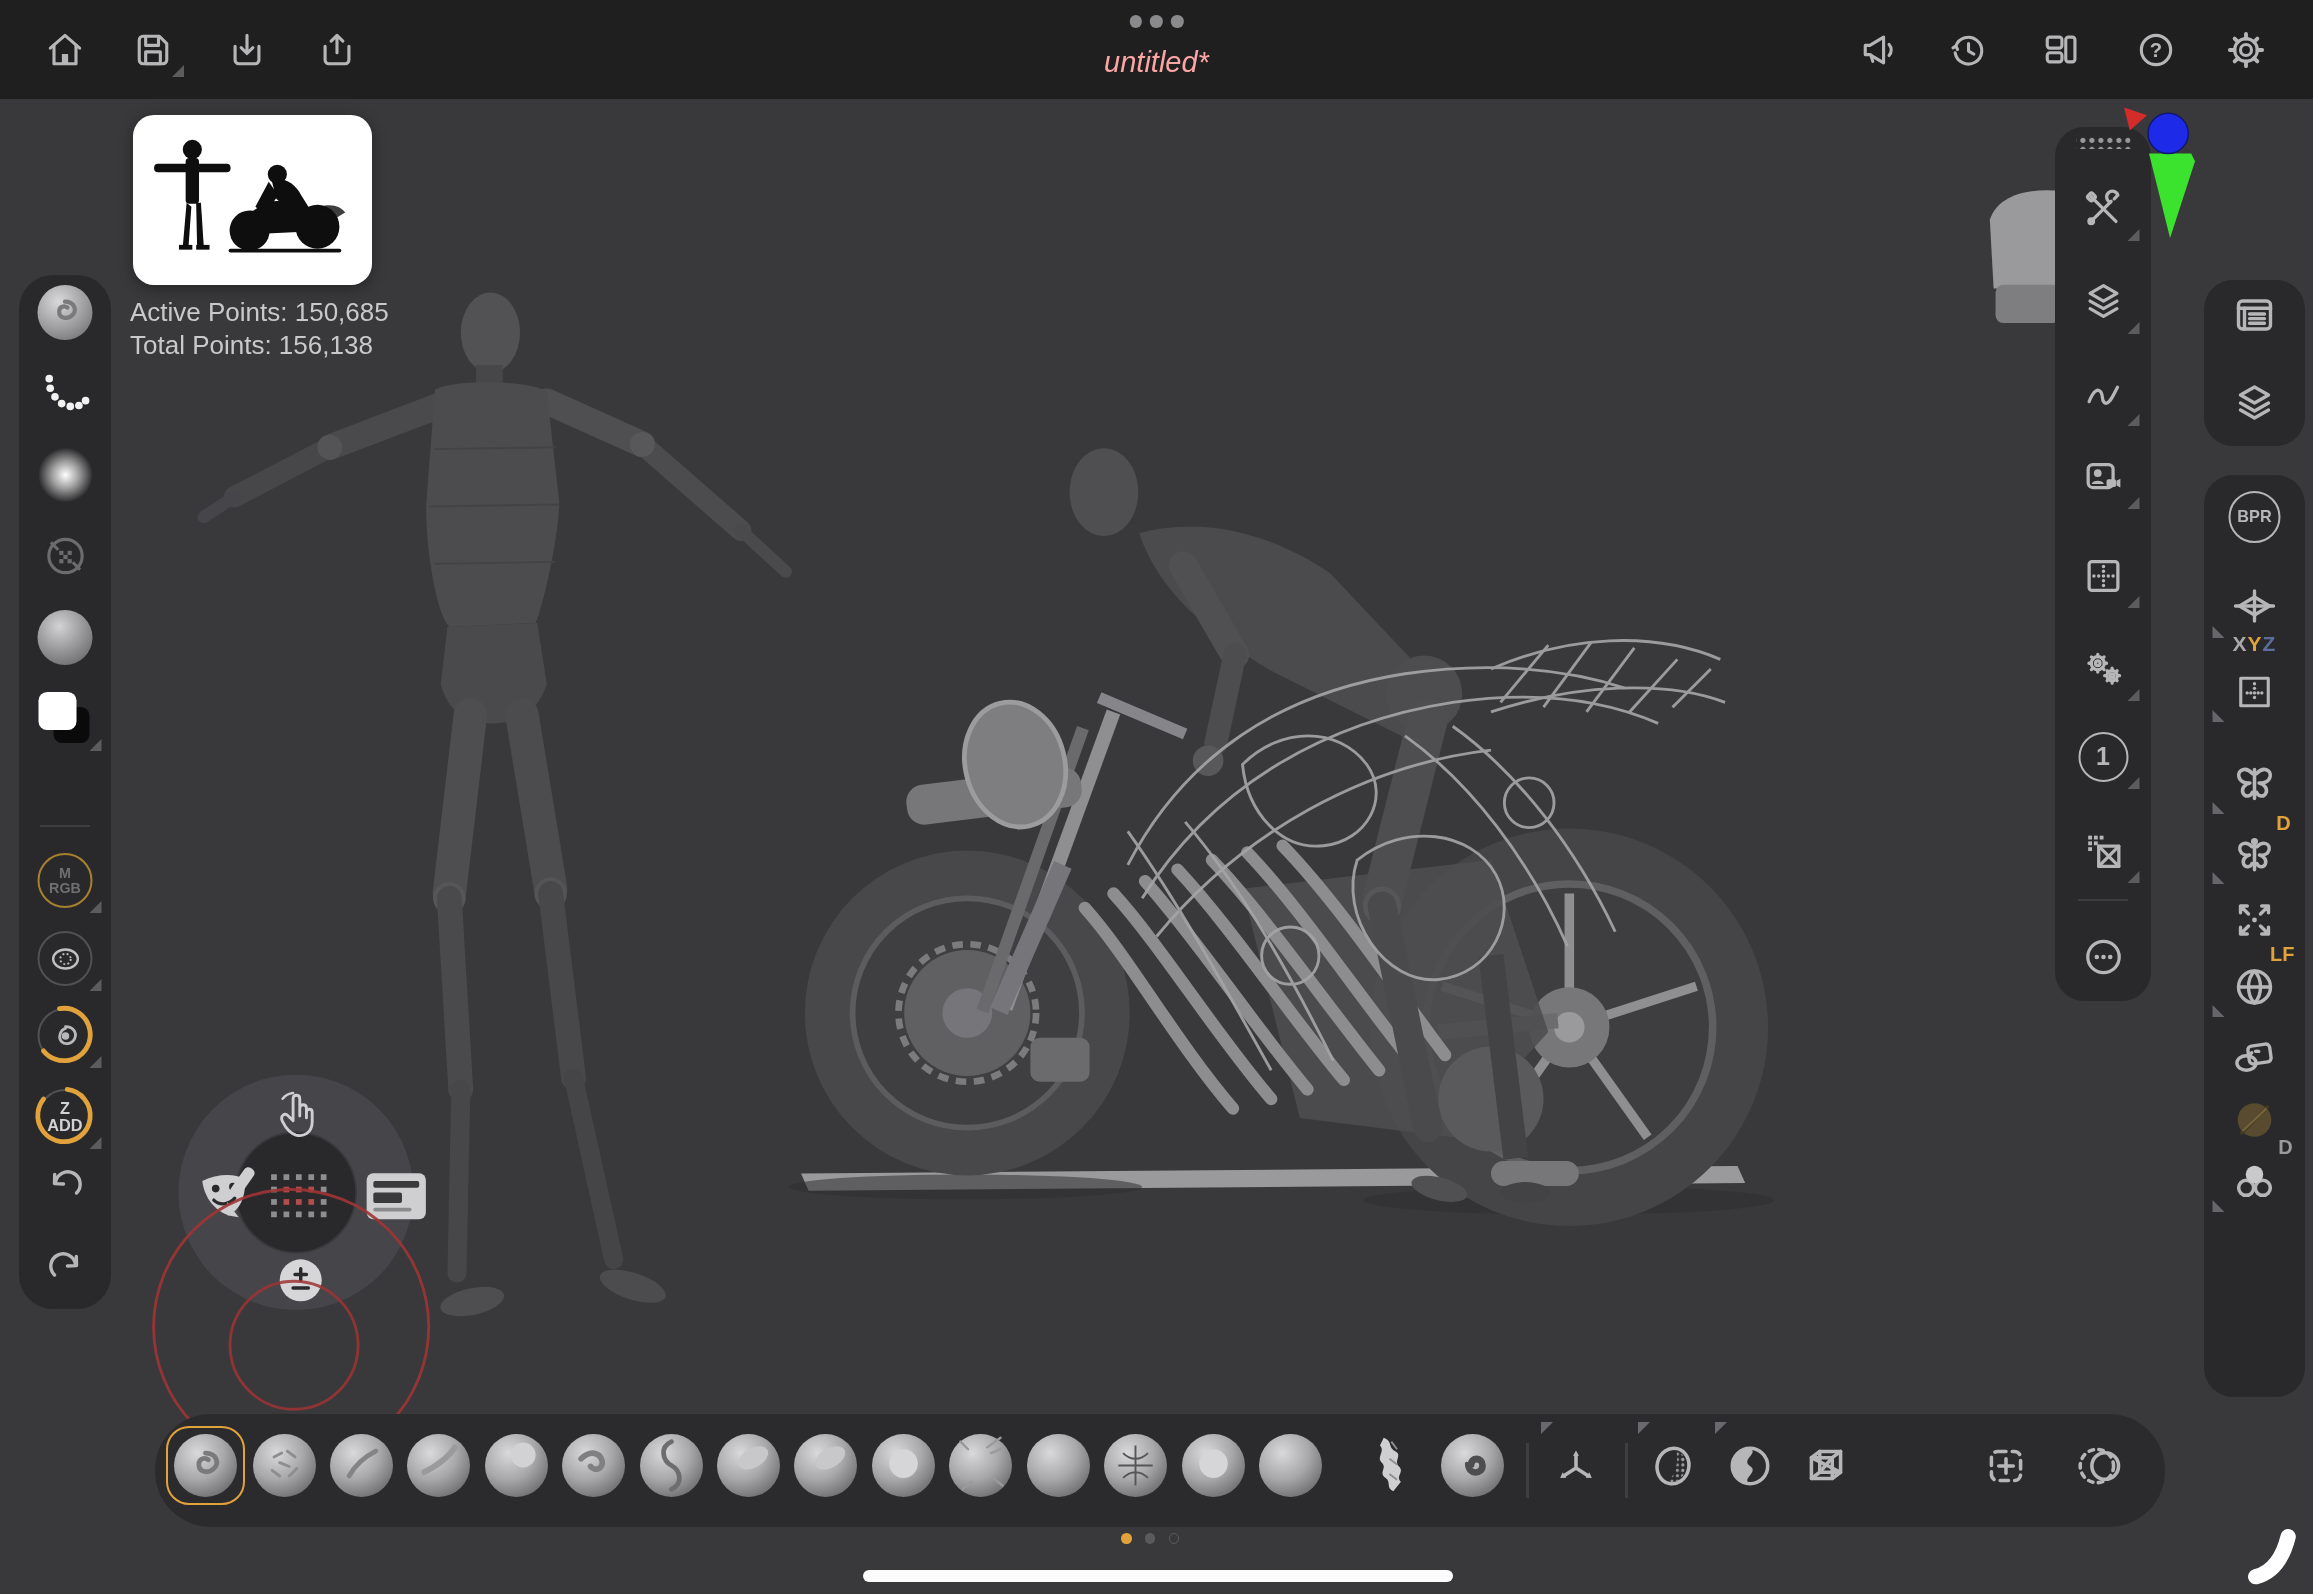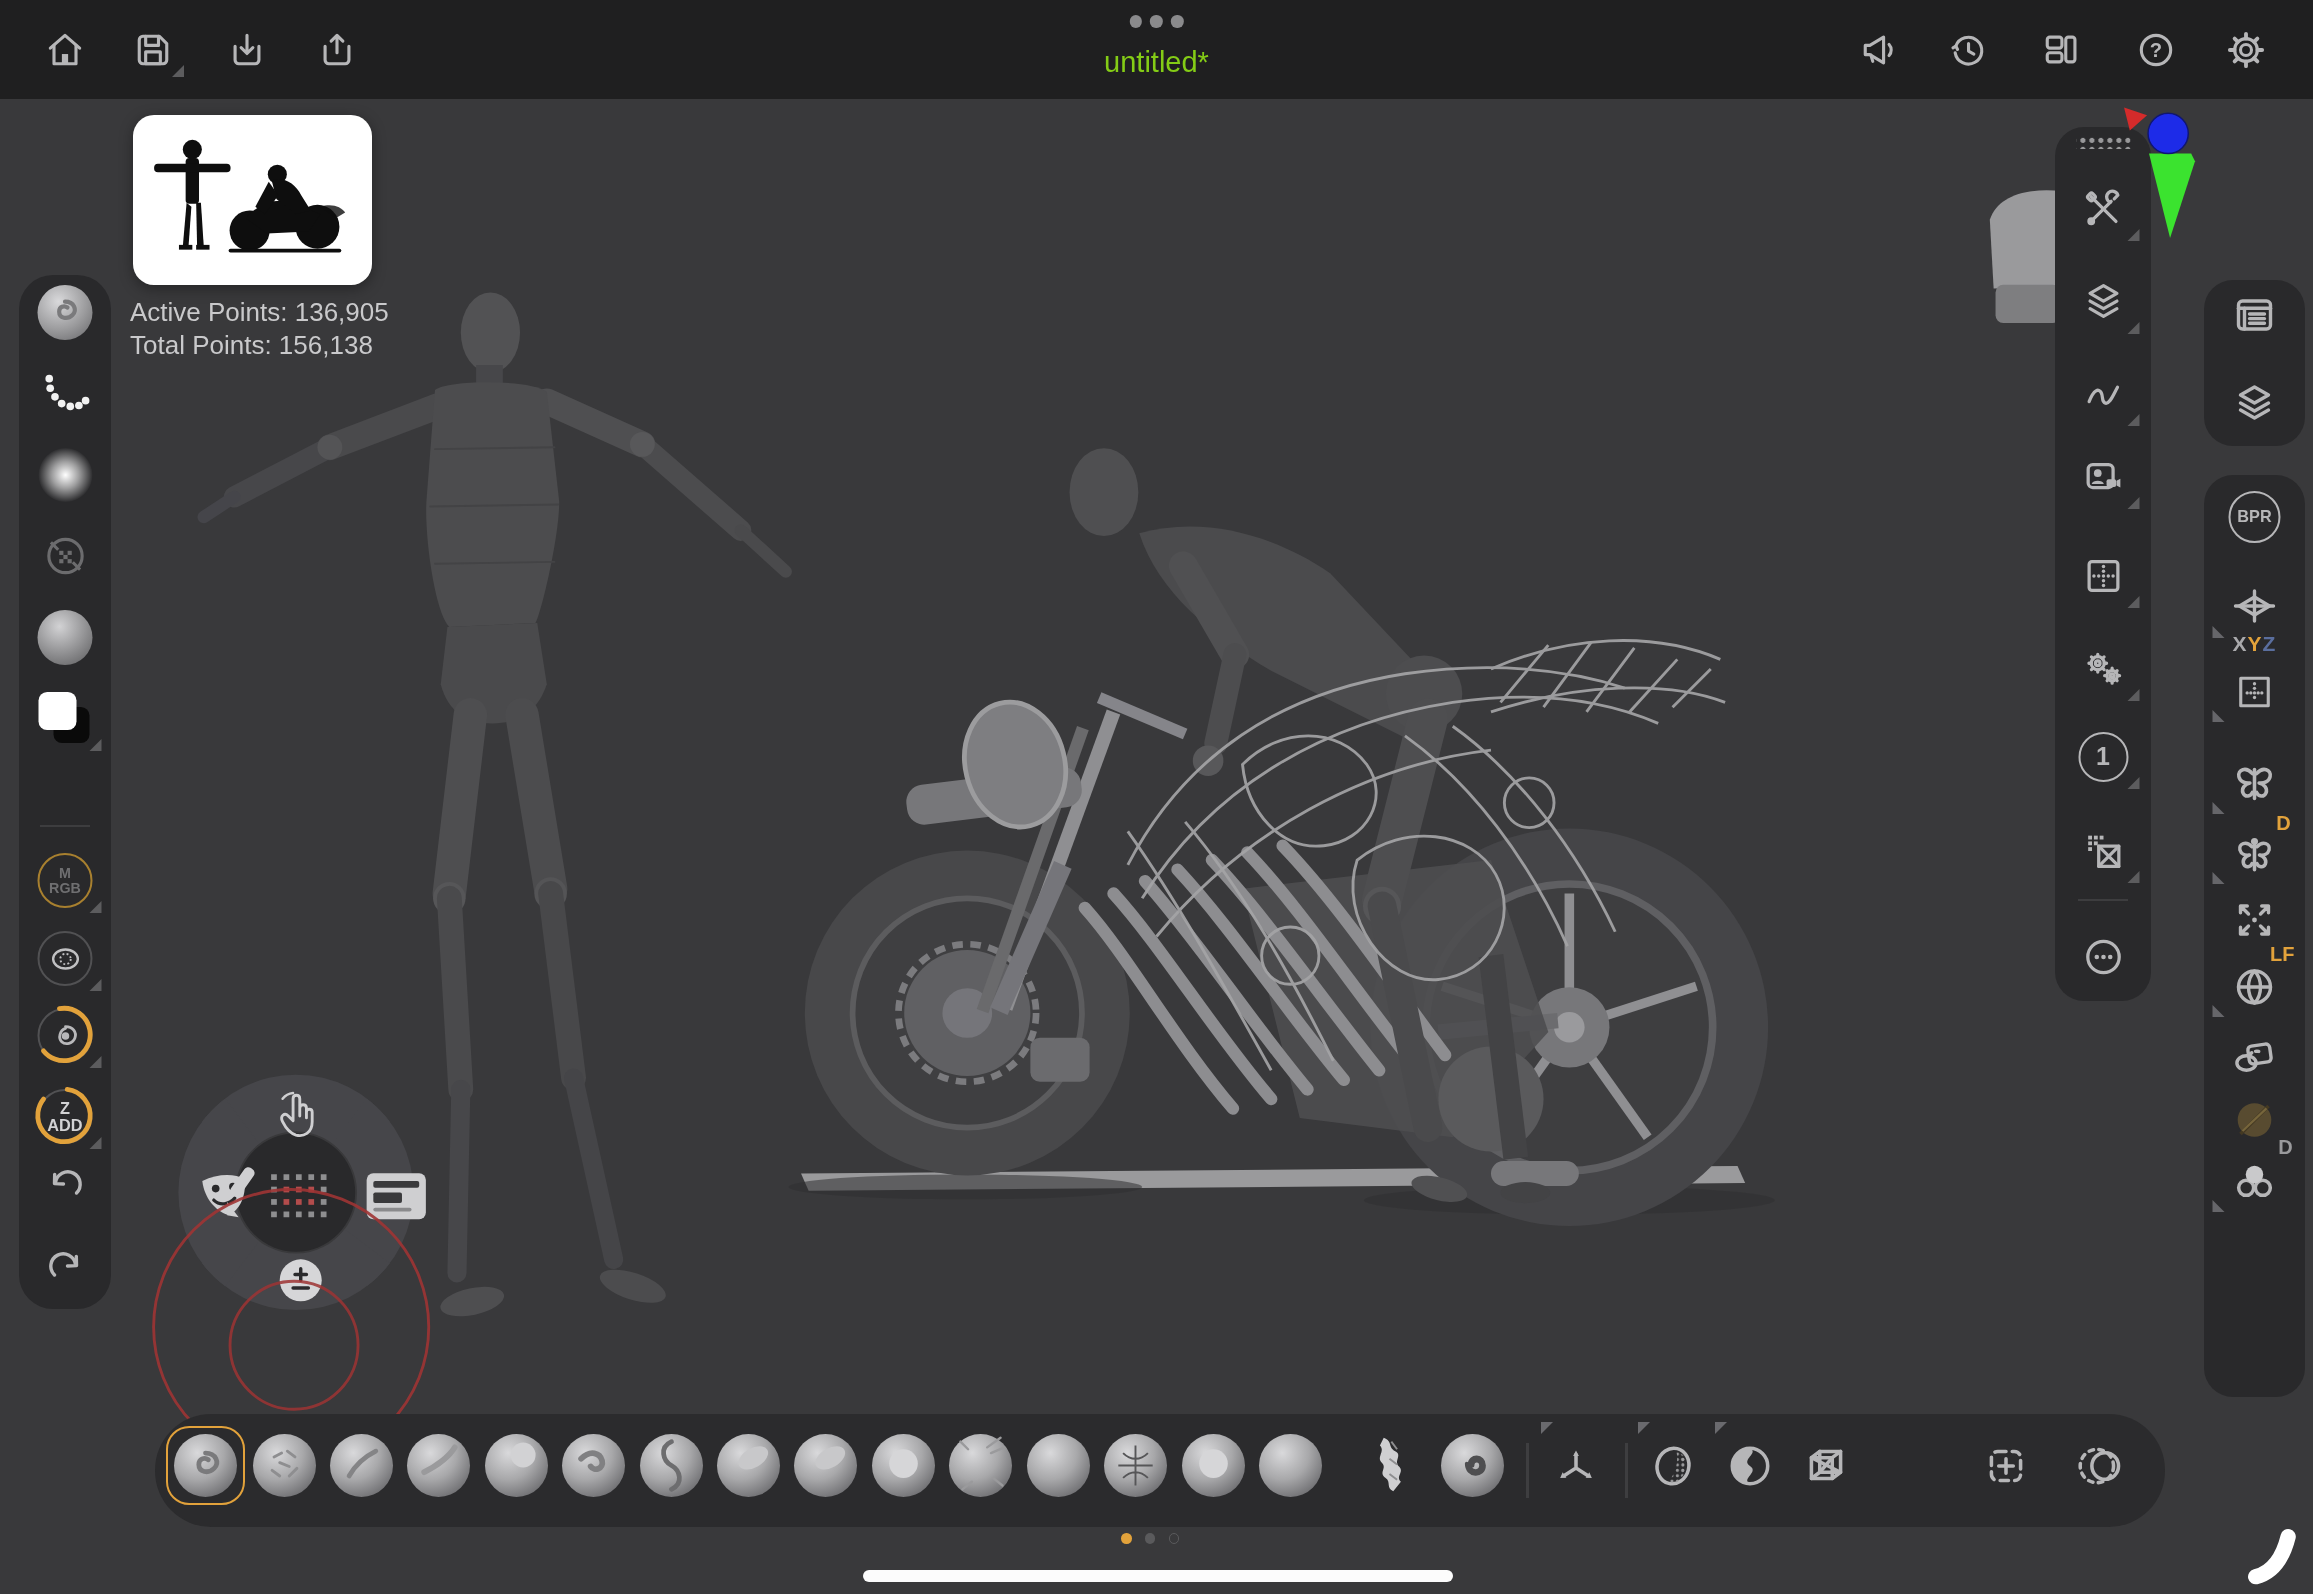--- a/index.html
+++ b/index.html
@@ -6,21 +6,21 @@
   #app{position:relative;width:2313px;height:1594px;overflow:hidden;background:#39393B;
        font-family:"Liberation Sans",sans-serif;color:#CFCFCF;}
   svg{display:block;}
   .ic{stroke:#B6B6B8;fill:none;stroke-width:1.7;stroke-linecap:round;stroke-linejoin:round;}
   
   #topbar{position:absolute;left:0;top:0;width:2313px;height:99px;background:#1F1F20;z-index:40;}
   .tb-btn{position:absolute;top:27px;width:46px;height:46px;display:flex;align-items:center;justify-content:center;}
   #title-wrap{position:absolute;left:0;top:0;width:100%;height:99px;text-align:center;}
   #sys-dots{position:absolute;left:50%;top:15.3px;transform:translateX(-50%);display:flex;gap:8.6px;}
   #sys-dots span{width:12.4px;height:12.4px;border-radius:50%;background:#8A8A8C;display:block;}
-  #doc-title{position:absolute;left:50%;top:46px;transform:translateX(-50%);font-size:29px;color:#84cc16;}
+  #doc-title{position:absolute;left:50%;top:46px;transform:translateX(-50%);font-size:29px;color:#fca5a5;font-style:italic;}
   
   .dock{position:absolute;background:#29292B;border-radius:34px;z-index:20;}
   .cell{position:absolute;left:50%;transform:translateX(-50%);width:57px;height:57px;
         display:flex;align-items:center;justify-content:center;}
   .corner-br::after{content:"";position:absolute;right:-7.6px;bottom:-3.8px;
         border-left:12.4px solid transparent;border-bottom:12.4px solid #5C5C5E;}
   .corner-bl::before{content:"";position:absolute;left:-13.4px;bottom:-1.9px;
         border-right:12.4px solid transparent;border-bottom:12.4px solid #66666A;}
   .corner-tl::before{content:"";position:absolute;left:-5.7px;top:-15.3px;
         border-right:12.4px solid transparent;border-top:12.4px solid #6A6A6E;}
@@ -269,21 +269,21 @@
         <path d="M118 108 C132 92 150 86 168 92 L196 104 L184 122 L140 124 Z"></path>
         <circle cx="151" cy="62" r="10"></circle>
         <path d="M145 68 C158 64 170 72 176 84 L186 100 L170 104 L150 88 Z"></path>
         <path d="M142 70 L128 96 L138 104 L152 84 Z"></path>
         <path d="M196 96 C208 92 218 96 222 102 L212 108 Z" opacity="0.8"></path>
         <rect x="100" y="140" width="118" height="4" rx="2"></rect>
       </g>
     </svg>
   </div>
   <div id="stats">
-    <div>Active Points: 136,905</div>
+    <div>Active Points: 150,685</div>
     <div>Total Points: 156,138</div>
   </div>
 
   <div class="dock" style="left:19px;top:275px;width:92px;height:1034px;">
     <div class="cell" style="top:8.6px">
       <div class="ball" style="width:55px;height:55px;background:radial-gradient(circle at 38% 30%, #D9D9DB, #9B9B9D 55%, #636366 100%);position:relative">
         <svg width="55" height="55" viewBox="0 0 66 66" style="position:absolute;left:0;top:0">
           <path d="M33 20 C44 20 48 30 42 36 C36 42 26 40 26 32 C26 26 32 24 36 27" stroke="#7A7A7C" stroke-width="5" fill="none" stroke-linecap="round"></path>
         </svg>
       </div>

